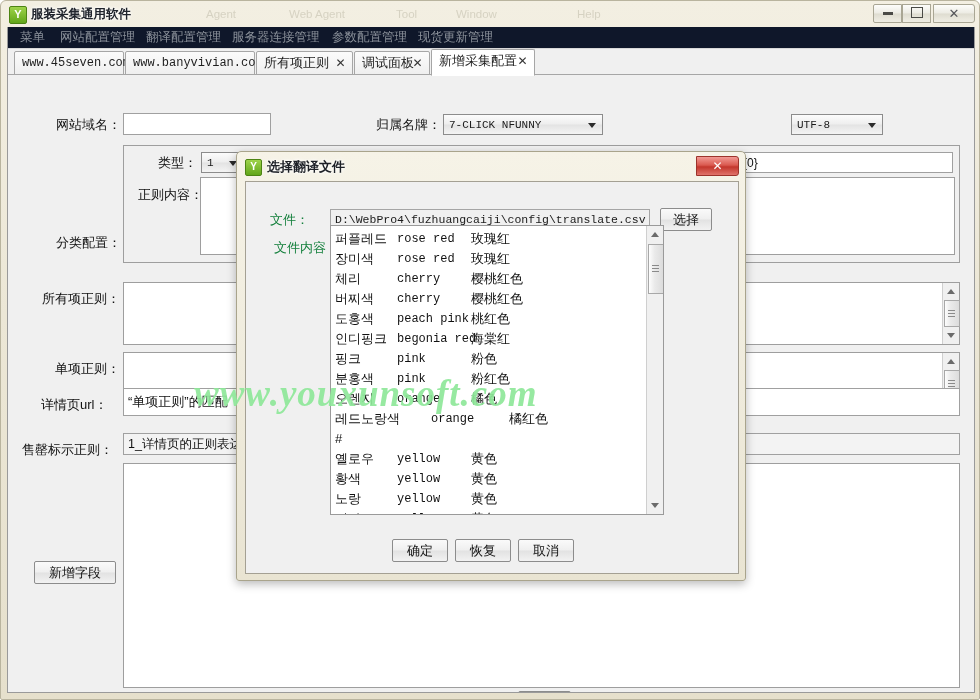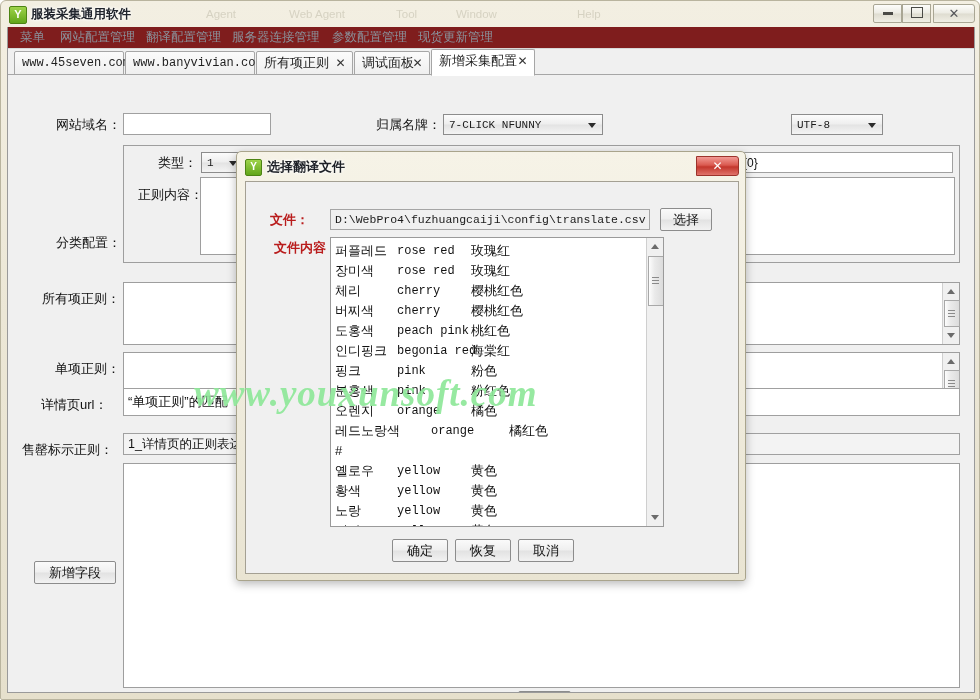--- a/index.html
+++ b/index.html
@@ -53,21 +53,21 @@
     position:absolute;left:6px;top:26px;width:968px;height:666px;
     box-sizing:border-box;
     background:#f0f0f0;
     border:1px solid #9a9a9a;
     border-top:none;
     overflow:hidden;
   }
   
   #menubar{
     position:absolute;left:0;top:0;width:100%;height:21px;
-    background:#7f1d1d;border-bottom:1px solid #d8d8d8;
+    background:#0f172a;border-bottom:1px solid #d8d8d8;
   }
   .menu-item{
     position:absolute;top:2px;height:17px;line-height:17px;
     font-size:12.5px;color:#8a9099;padding:0 4px;white-space:nowrap;
   }
   
   #tabstrip{
     position:absolute;left:0;top:21px;width:100%;height:28px;
   }
   #tabstrip-line{
@@ -194,31 +194,31 @@
     position:absolute;right:6px;top:4px;width:43px;height:20px;box-sizing:border-box;
     background:linear-gradient(180deg,#f29a94 0%,#da5a50 45%,#c3362c 55%,#e0736a 100%);
     border:1px solid #9c332b;border-radius:0 3px 3px 0;
     color:#fff;font-size:12px;font-weight:bold;text-align:center;line-height:18px;
   }
   #dlg-body{
     position:absolute;left:8px;top:29px;width:494px;height:393px;
     box-sizing:border-box;
     background:#f0f0f0;border:1px solid #a4a093;
   }
-  .dlg-lbl{position:absolute;font-size:13px;color:#b91c1c;line-height:16px;white-space:nowrap;font-weight:bold;}
+  .dlg-lbl{position:absolute;font-size:13px;color:#15803d;line-height:16px;white-space:nowrap;}
   #file-input{
     position:absolute;left:84px;top:27px;width:320px;height:21px;box-sizing:border-box;
     background:#f0f0f0;border:1px solid #a5a5a5;
     font-family:"Liberation Mono","DejaVu Sans Mono",monospace;
     font-size:11.5px;color:#1a1a1a;line-height:19px;padding:0 4px;
     overflow:hidden;white-space:nowrap;
   }
   #choose-btn{left:414px;top:26px;width:52px;height:23px;line-height:21px;}
   #content-box{
-    position:absolute;left:84px;top:55px;width:334px;height:290px;
+    position:absolute;left:84px;top:43px;width:334px;height:290px;
     box-sizing:border-box;background:#ffffff;border:1px solid #9a9a9a;
     overflow:hidden;
   }
   #content-list{
     position:absolute;left:0;top:0;width:316px;height:100%;
     padding:3px 0 0 4px;box-sizing:border-box;
   }
   .crow{
     height:20px;line-height:20px;white-space:nowrap;font-size:13px;color:#111;
   }

